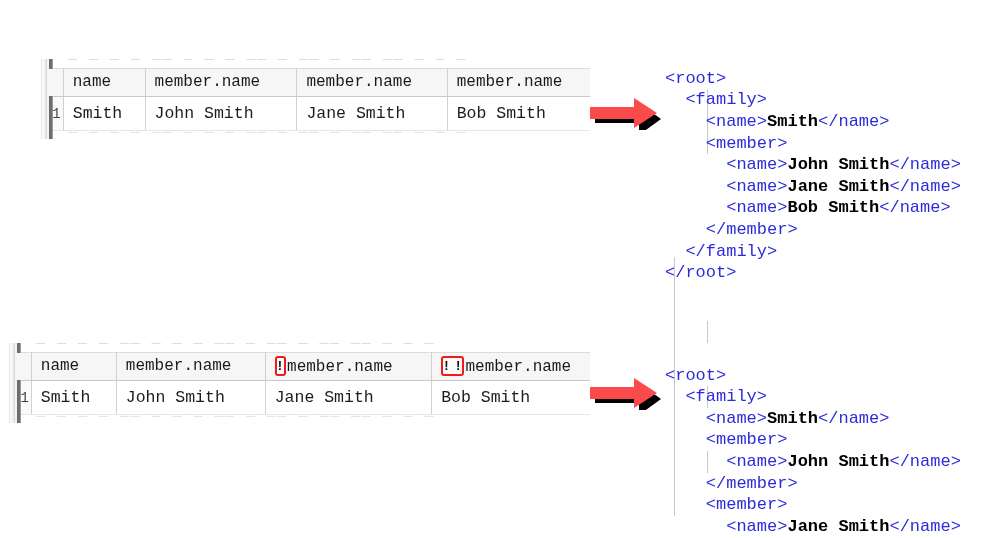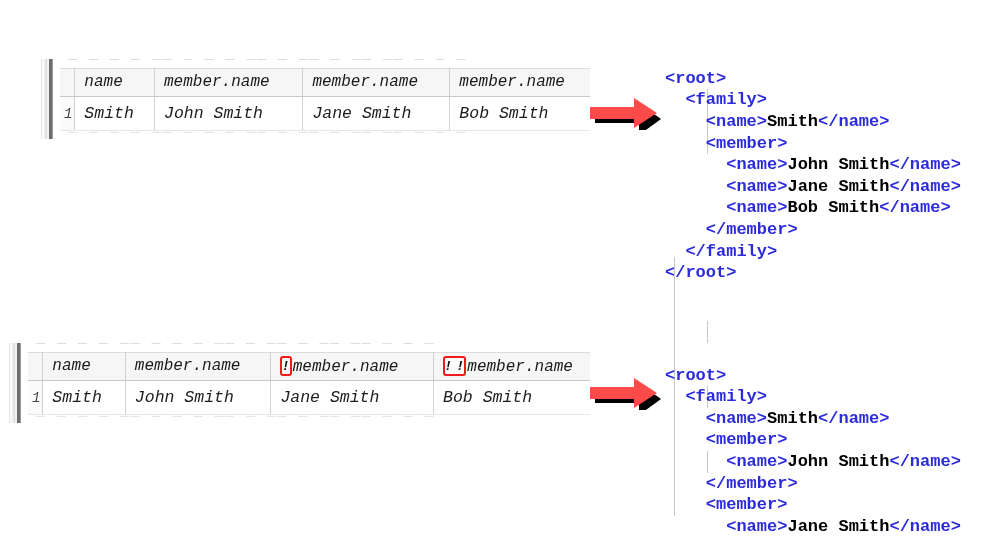--- a/index.html
+++ b/index.html
@@ -95,24 +95,23 @@
     top: -9px;
     bottom: -8px;
     width: 3px;
     background: #6e6e6e;
     border-right: 1px solid #9a9a9a;
   }
 
   table.grid {
     border-collapse: collapse;
     table-layout: fixed;
-    margin-left: 20px;
+    margin-left: 8px;
     background: #ffffff;
     font-family: "Liberation Mono", "DejaVu Sans Mono", monospace;
-    font-style: italic;
   }
   table.grid td, table.grid th {
     border-right: 1px solid #d0d0d0;
     padding: 0;
     vertical-align: middle;
     text-align: left;
     font-weight: normal;
   }
   table.grid thead th {
     background: #f6f6f6;
@@ -184,21 +183,21 @@
     position: absolute;
     font-family: "Liberation Mono", "DejaVu Sans Mono", monospace;
     font-size: 17px;
     line-height: 21.6px;
     white-space: pre;
     color: #2b2bdb;
   }
   .xml-1 { left: 665px; top: 3px; }
   .xml-2 { left: 665px; top: 235px; }
   .xml-line { position: relative; height: 21.6px; }
-  .tag  { color: #2b2bdb; font-weight: bold; }
+  .tag  { color: #2b2bdb; }
   .val  { color: #000000; font-weight: bold; }
 
   
   .guide {
     position: absolute;
     width: 1px;
     background: #c8c8c8;
   }
 </style>
 </head>

